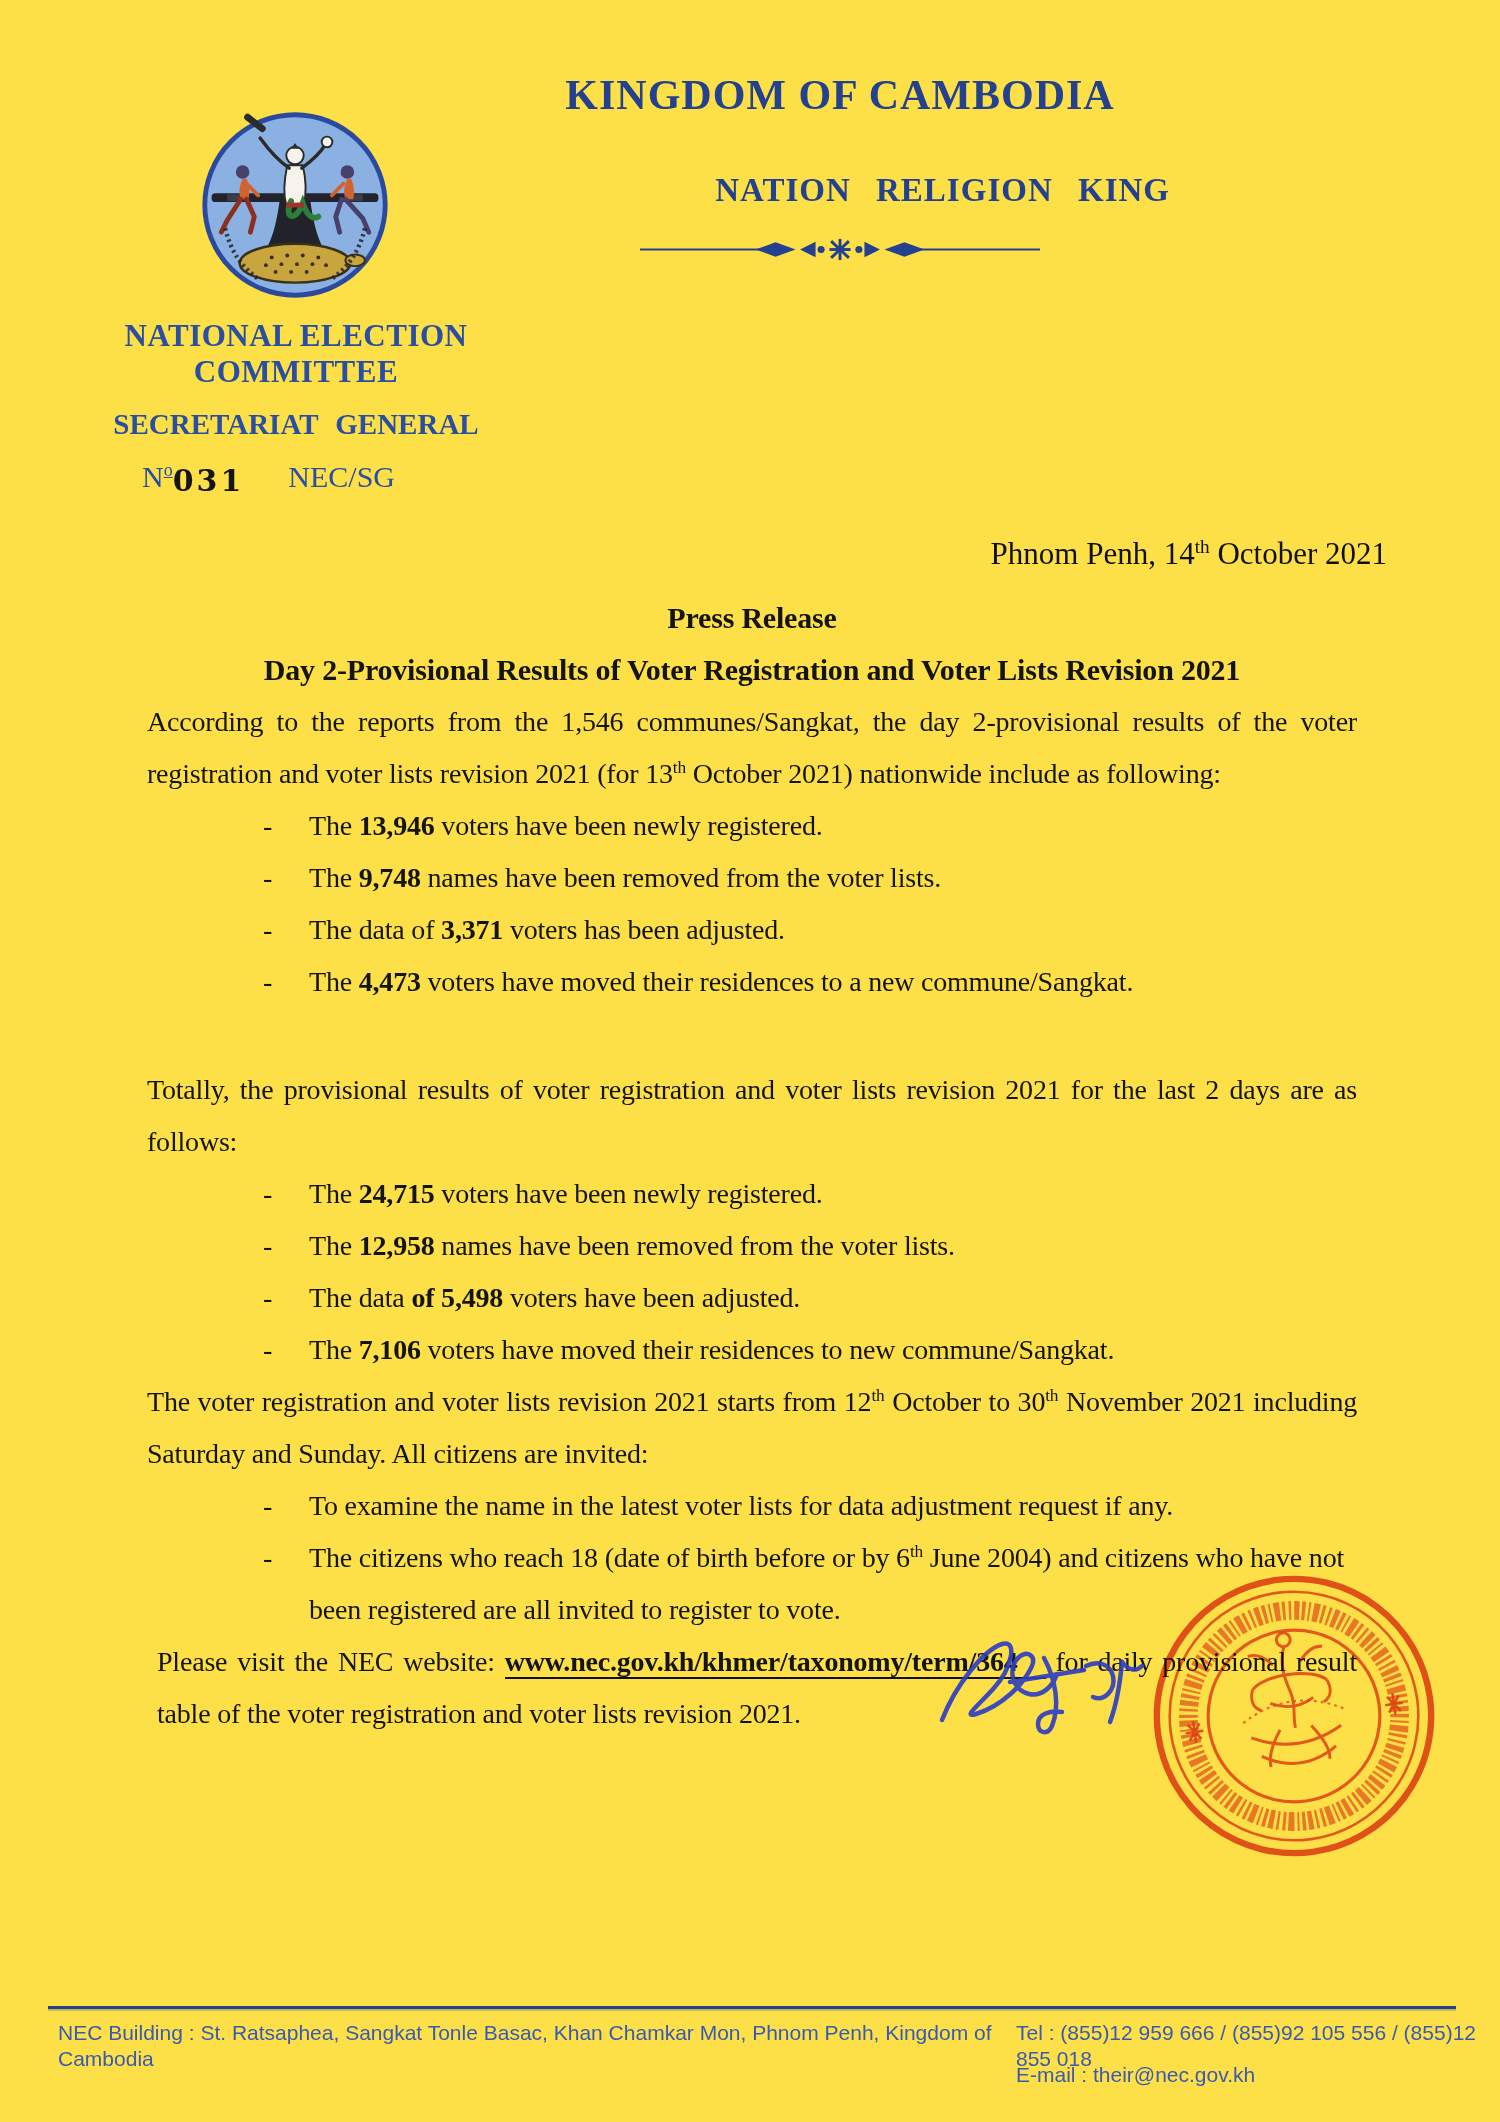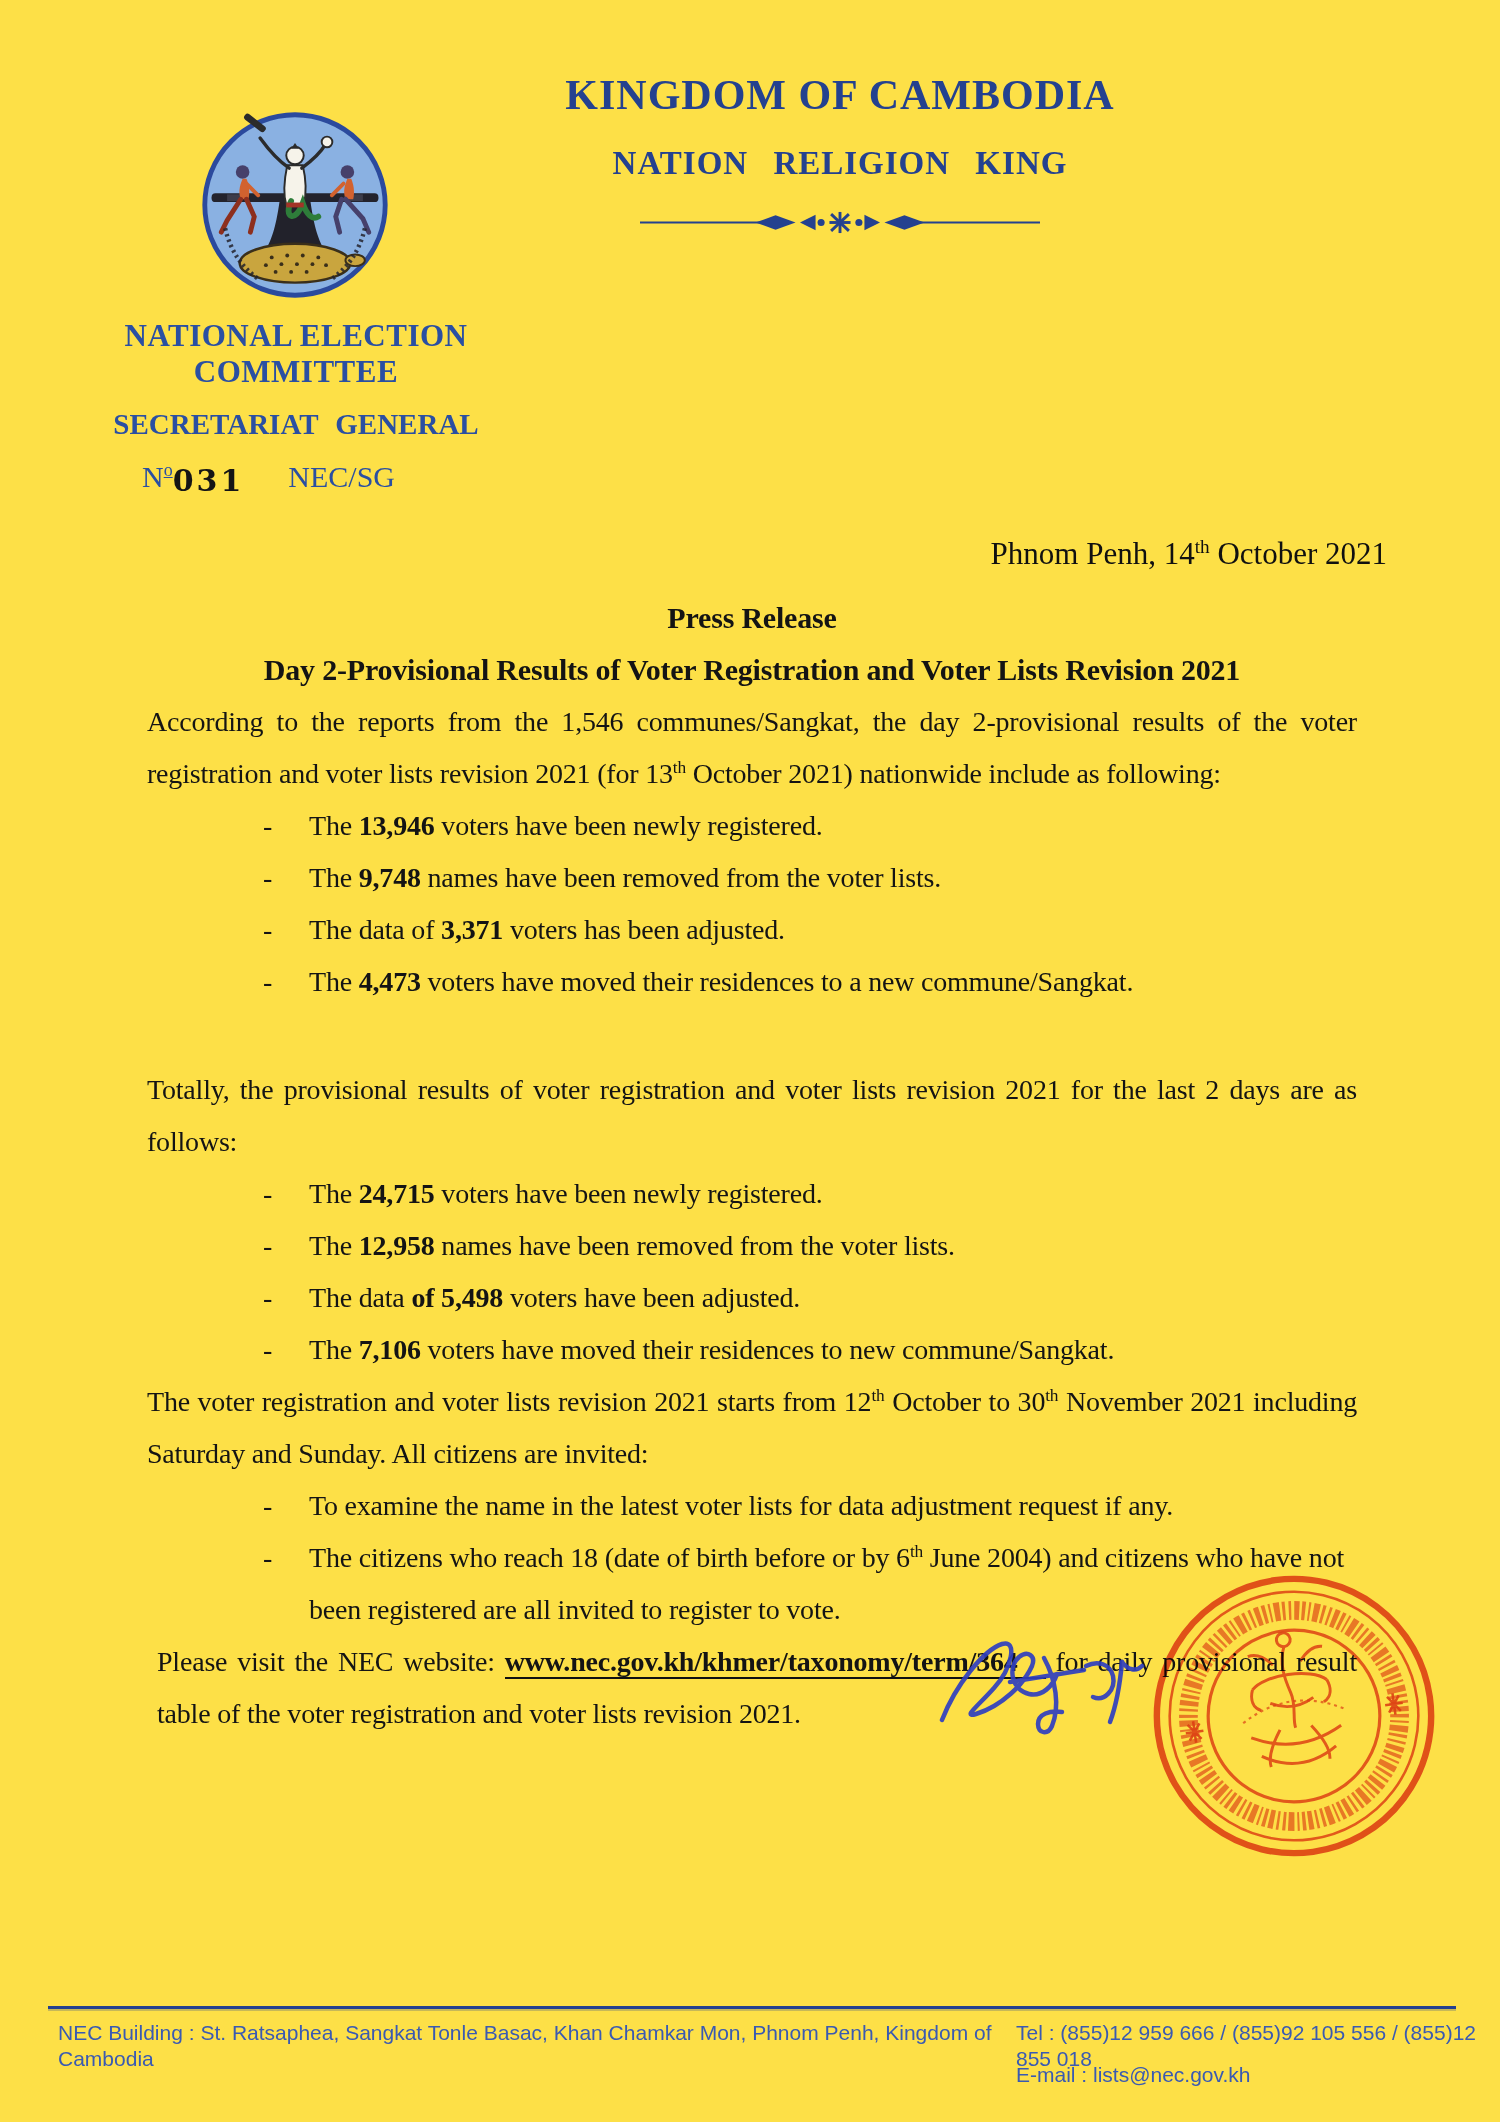--- a/index.html
+++ b/index.html
@@ -10,21 +10,21 @@
     background:#fde047;
     font-family:"Liberation Serif", serif;
     color:#141414;
     overflow:hidden;
     padding-left:33px;
   }
   
   .emblem{position:absolute;left:196px;top:108px;width:198px;height:194px;}
   .kingdom-block{position:absolute;left:510px;top:70px;width:660px;text-align:center;}
   .kingdom-title{font-size:42px;font-weight:bold;color:#24418f;letter-spacing:1px;line-height:50px;}
-  .motto{font-size:33px;font-weight:bold;color:#24418f;word-spacing:16px;letter-spacing:1px;margin-top:24px;line-height:38px;}
+  .motto{font-size:33px;font-weight:bold;color:#24418f;word-spacing:16px;letter-spacing:1px;margin-top:51px;line-height:38px;text-align:right;}
   .divider{margin-top:26px;}
   .committee-block{position:absolute;left:46px;top:318px;width:500px;text-align:center;color:#2a4fa2;}
   .committee-name{font-size:31px;font-weight:bold;letter-spacing:.5px;line-height:36px;font-family:Liberation Serif, serif;}
   .secretariat{font-size:29px;font-weight:bold;word-spacing:10px;margin-top:17px;line-height:34px;}
   .docnum-row{display:flex;align-items:baseline;margin-top:18px;padding-left:96px;font-size:30px;}
   .docnum-label{color:#2a4fa2;}
   .docnum-label .no-o{font-size:18px;vertical-align:super;text-decoration:underline;}
   .docnum-value{color:#151515;font-family:"DejaVu Serif", serif;font-weight:bold;font-size:30px;letter-spacing:3px;position:relative;top:4px;}
   .docnum-suffix{color:#2a4fa2;margin-left:44px;}
   
@@ -225,15 +225,15 @@
         <g stroke-width="2.2" stroke-dasharray="3 4" opacity=".7">
           <path d="M98,150 Q150,120 202,150"></path>
         </g>
       </g>
     </svg>
   </div>
 
   <div class="footer-rule"></div>
   <div class="footer footer-address">NEC Building : St. Ratsaphea, Sangkat Tonle Basac, Khan Chamkar Mon, Phnom Penh, Kingdom of Cambodia</div>
   <div class="footer footer-tel">Tel : (855)12 959 666 / (855)92 105 556 / (855)12 855 018</div>
-  <div class="footer footer-email">E-mail : lists@nec.gov.kh</div>
+  <div class="footer footer-email">E-mail : their@nec.gov.kh</div>
 
 </div>
 
 </body></html>

